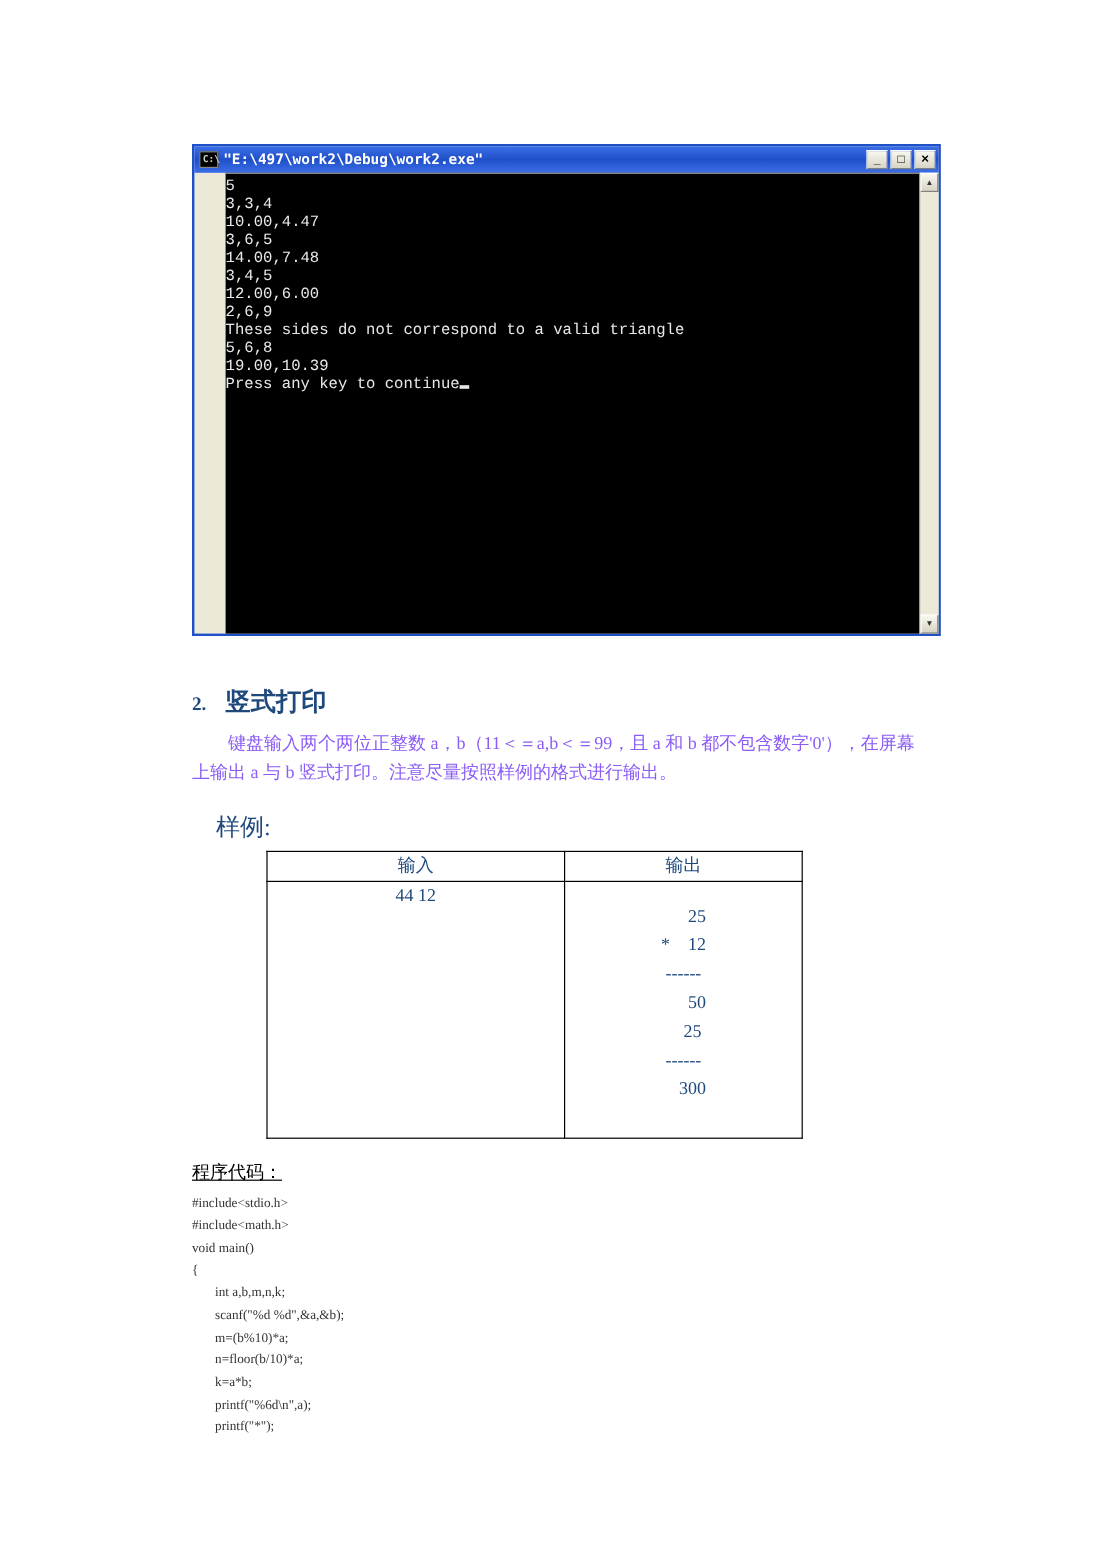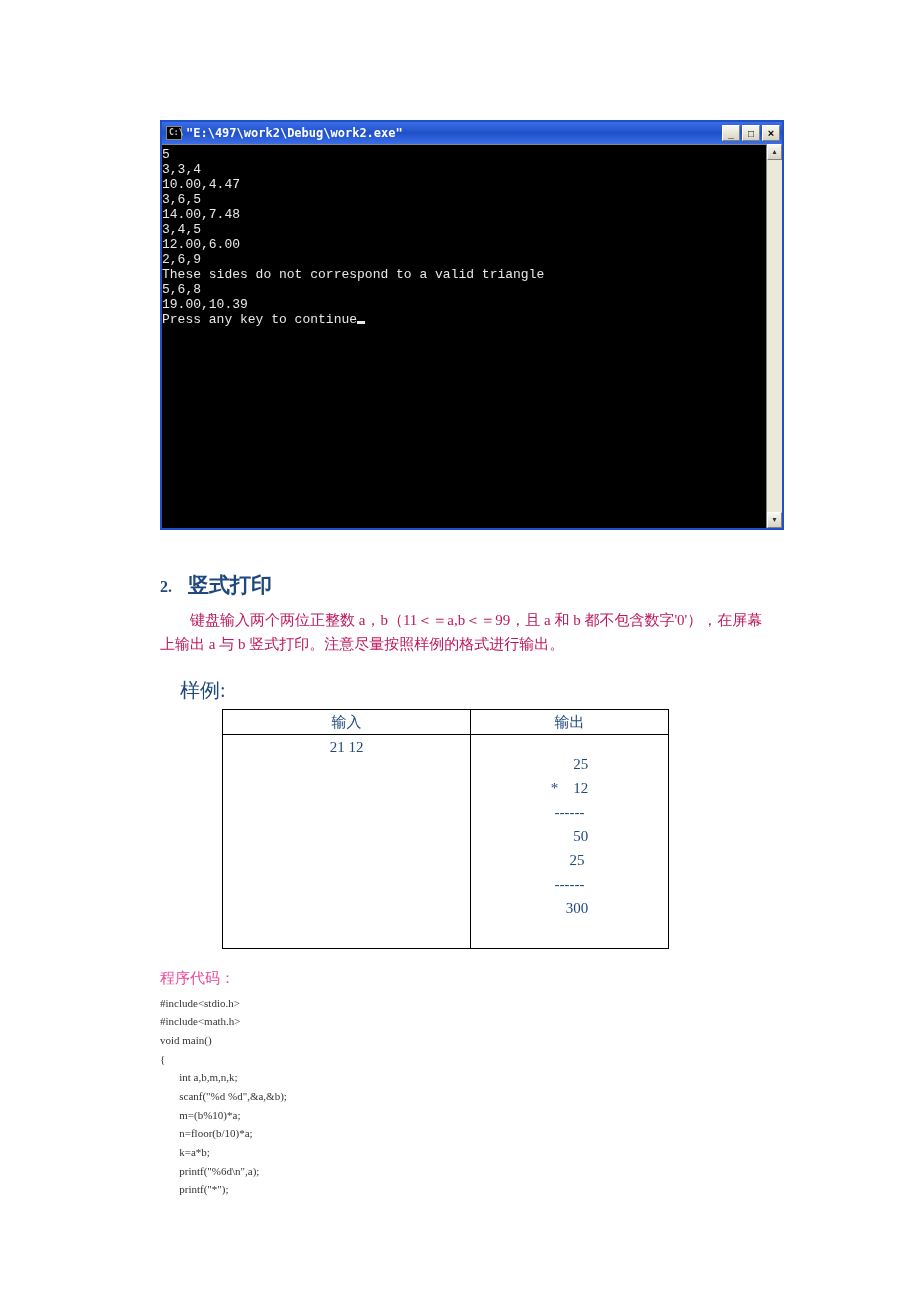--- a/index.html
+++ b/index.html
@@ -58,21 +58,21 @@
     display: flex;
     align-items: center;
     justify-content: center;
     font-family: Arial, sans-serif;
     font-size: 10px;
     font-weight: bold;
     color: #000;
     cursor: pointer;
   }
   .tb-btn.close { font-size: 11px; }
-  .console-client { display: flex; }
+  .console-client { display: flex; padding-left: 26px; }
   .console-body {
     background: #000;
     color: #e8e8e8;
     font-family: "Courier New", "SimSun", monospace;
     font-size: 13px;
     line-height: 15px;
     padding: 2px 0 2px 0;
     white-space: pre;
     height: 384px;
     flex: 1;
@@ -112,21 +112,21 @@
     font-weight: bold;
     font-family: "Times New Roman", serif;
   }
   .section-title {
     color: #1f497d;
     font-weight: bold;
     font-size: 21px;
   }
   .heading-row { margin-bottom: 6px; }
   .problem-text {
-    color: #be185d;
+    color: #8b5cf6;
     font-size: 15px;
     line-height: 1.6;
   }
   .indent-first { text-indent: 2em; }
   .example-label {
     color: #1f497d;
     text-indent: 1em;
     font-size: 20px;
     margin-top: 19px;
   }
@@ -144,21 +144,21 @@
   }
   .example-table tr:first-child td { padding-bottom: 1px; }
   .col1 { width: 248px; }
   .col2 { width: 198px; }
   .output-pre {
     font-family: "Times New Roman", serif;
     white-space: pre;
     line-height: 1.6;
     margin-top: 16px;
   }
-  .code-label { color: #ec4899; font-size: 15px; margin-bottom: 4px; }
+  .code-label { color: #000000; font-size: 15px; margin-bottom: 4px; text-decoration: underline; }
   .code-block {
     font-family: "Times New Roman", serif;
     font-size: 11px;
     color: #333;
     white-space: pre;
     line-height: 1.7;
   }
 </style>
 </head>
 <body>
@@ -204,21 +204,21 @@
 <div class="problem-text">上输出 a 与 b 竖式打印。注意尽量按照样例的格式进行输出。</div>
 <div class="example-label">样例:</div>
 
 <table class="example-table">
   <tbody>
       <tr>
     <td class="col1">输入</td>
     <td class="col2">输出</td>
   </tr>
   <tr>
-    <td class="col1">21 12</td>
+    <td class="col1">44 12</td>
     <td class="col2">
           <div class="output-pre">      25
 *    12
 ------
       50
     25
 ------
     300
  </div>
         </td>

